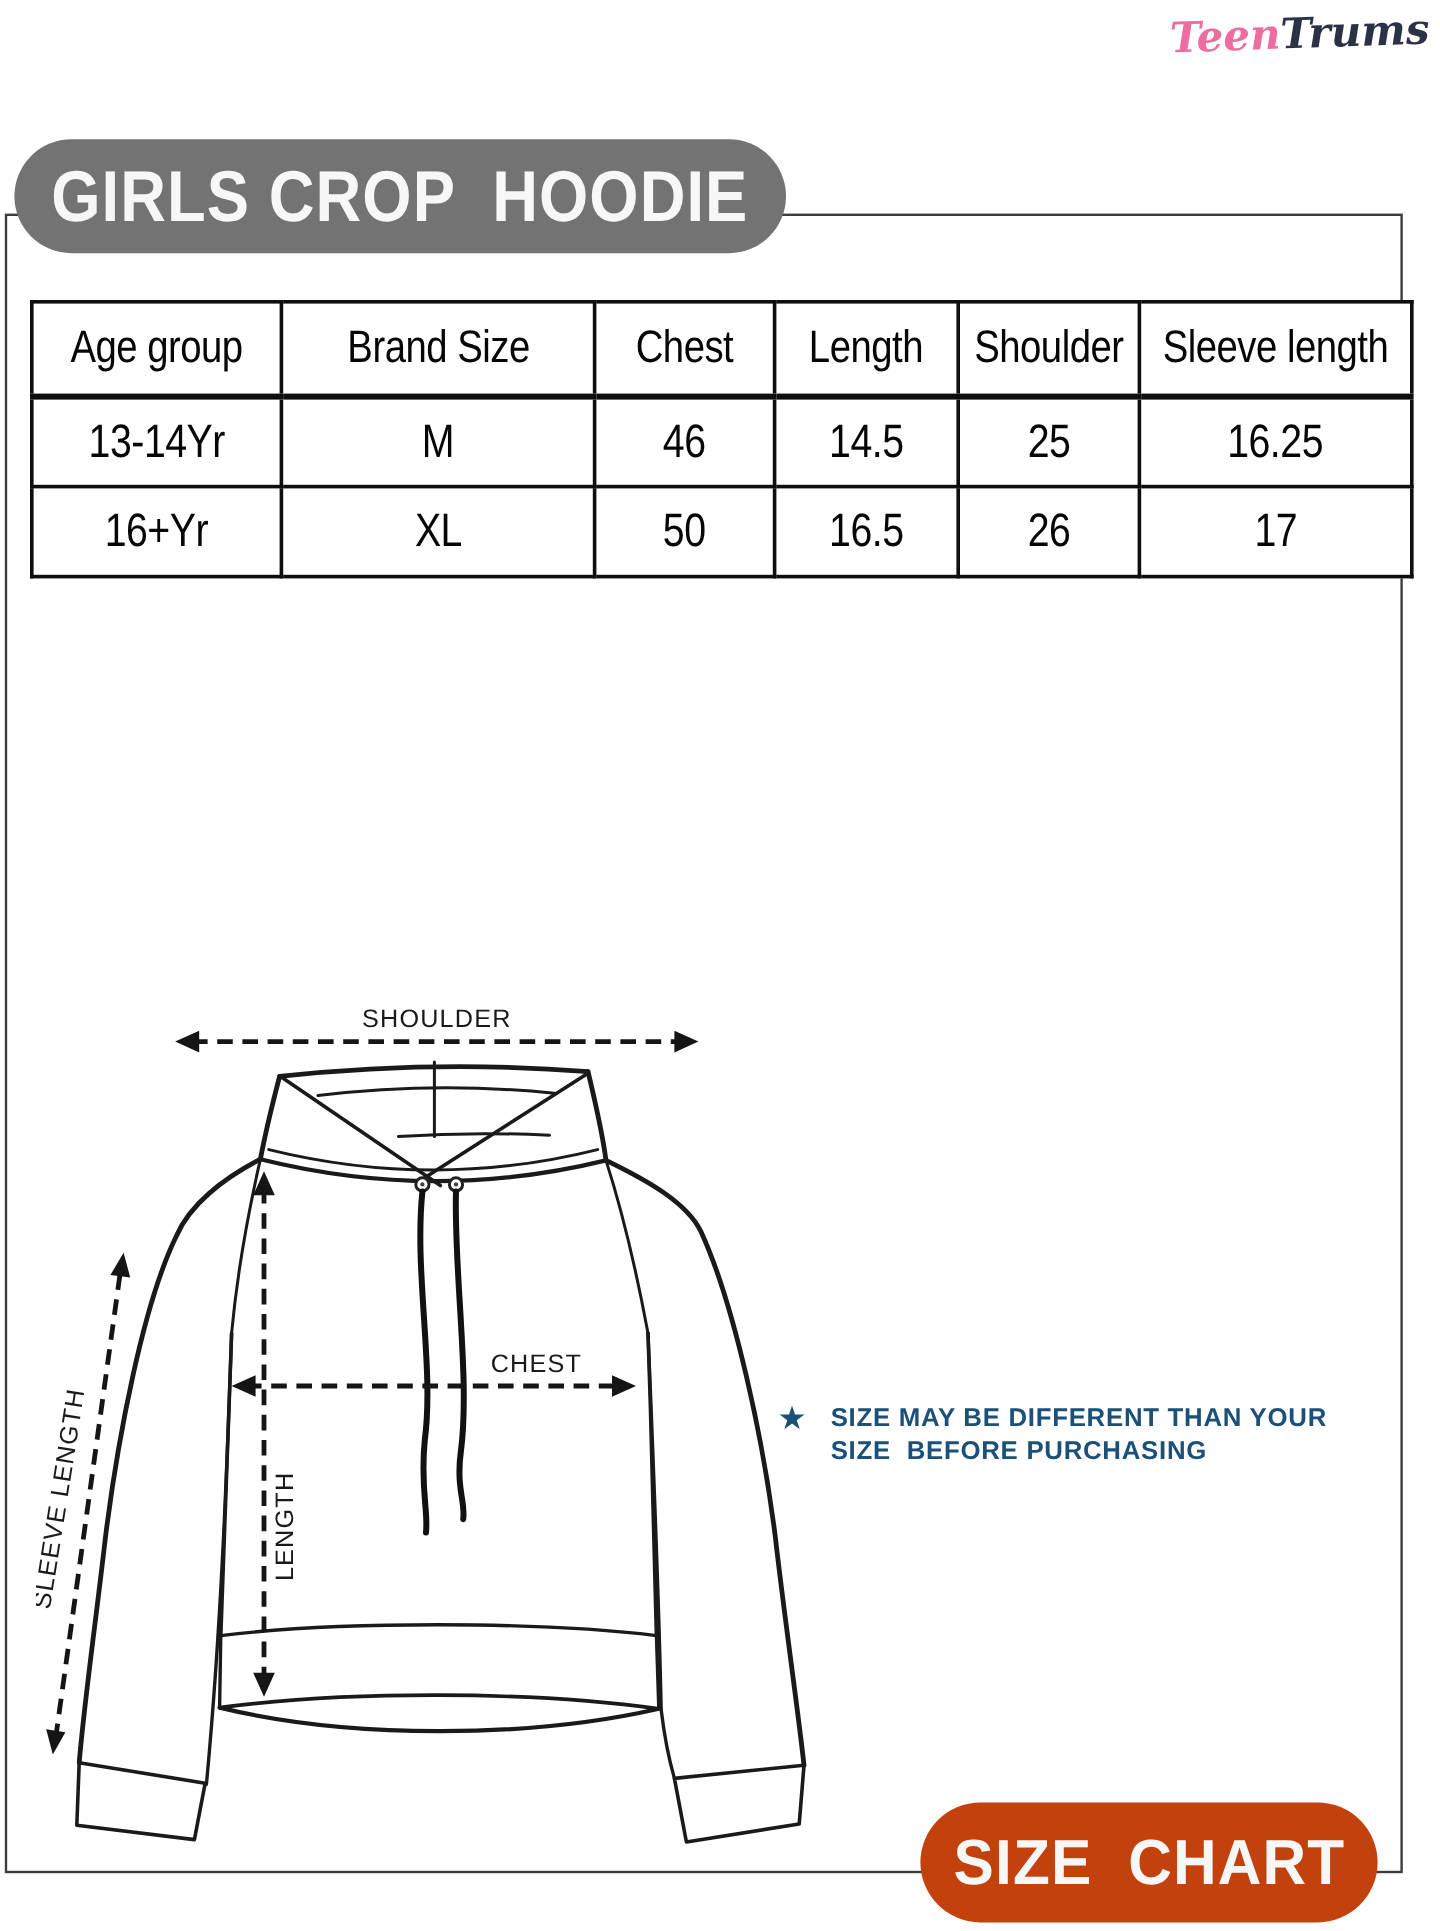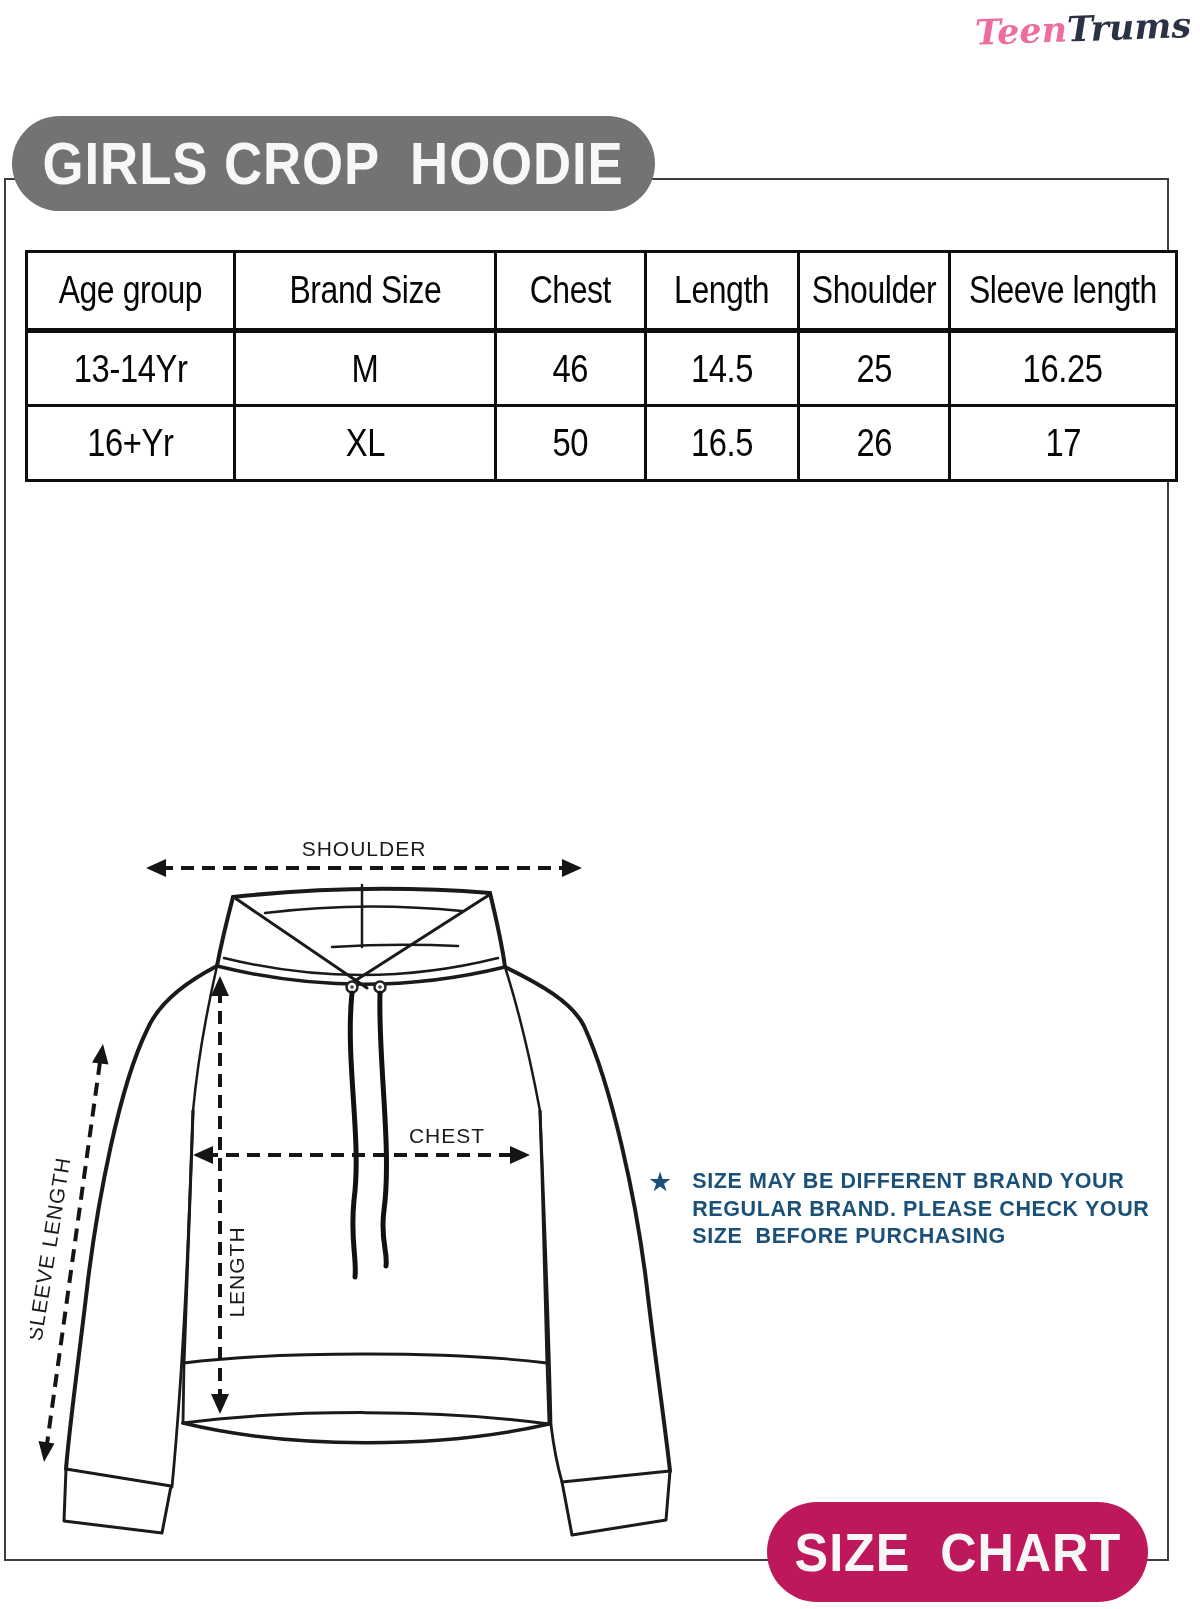--- a/index.html
+++ b/index.html
@@ -56,21 +56,21 @@
   .size-table tr.row-head{height:79px;}
   
   .diagram{position:absolute;left:30px;top:828px;z-index:1;}
   
   .note{position:absolute;left:648px;top:1168px;z-index:1;display:flex;}
   .note .star{font-size:27px;color:#1b5078;line-height:28px;margin-right:20px;}
   .note .lines{color:#1b5078;font-weight:bold;font-size:21.5px;line-height:27.5px;letter-spacing:0.6px;}
   .note .lines div{white-space:pre;}
   
   .footer-pill{
-    position:absolute;left:767px;top:1502px;width:381px;height:100px;background:#be185d;
+    position:absolute;left:767px;top:1502px;width:381px;height:100px;background:#c2410c;
     border-radius:50px;z-index:2;display:flex;align-items:center;justify-content:center;
   }
   .footer-pill span{
     color:#f7f7f7;font-weight:bold;font-size:53px;white-space:pre;letter-spacing:1px;
     display:inline-block;transform:scaleX(0.95);
   }
   text{font-family:"Liberation Sans",sans-serif;}
 </style>
 </head>
 <body>
@@ -189,21 +189,20 @@
     <text x="447" y="1143" text-anchor="middle">CHEST</text>
     <text x="244" y="1272" text-anchor="middle" transform="rotate(-90 244 1272)">LENGTH</text>
     <text x="56" y="1250" text-anchor="middle" transform="rotate(-81 56 1250)">SLEEVE LENGTH</text>
   </g>
 </svg>
 </div>
 
 <div class="note">
   <div class="star">★</div>
   <div class="lines">
-    <div>SIZE MAY BE DIFFERENT BRAND YOUR</div>
-    <div>REGULAR BRAND. PLEASE CHECK YOUR</div>
+    <div>SIZE MAY BE DIFFERENT THAN YOUR</div>
     <div>SIZE  BEFORE PURCHASING</div>
   </div>
 </div>
 
 <div class="footer-pill">
   <span>SIZE  CHART</span>
 </div>
 
 </body></html>

